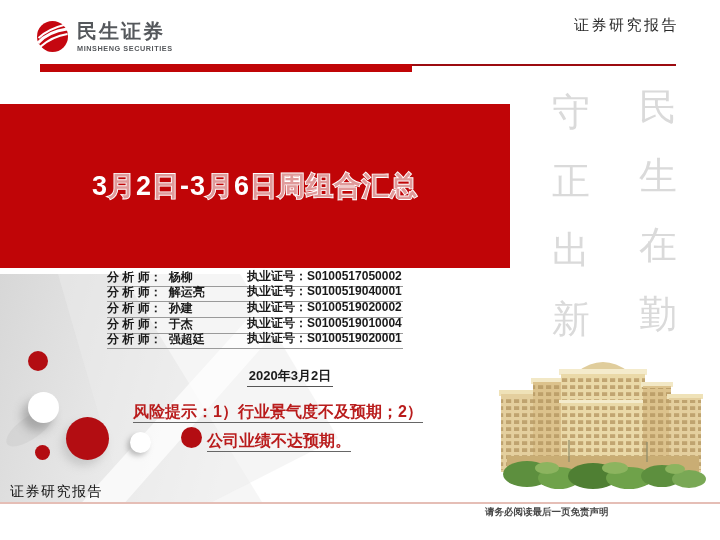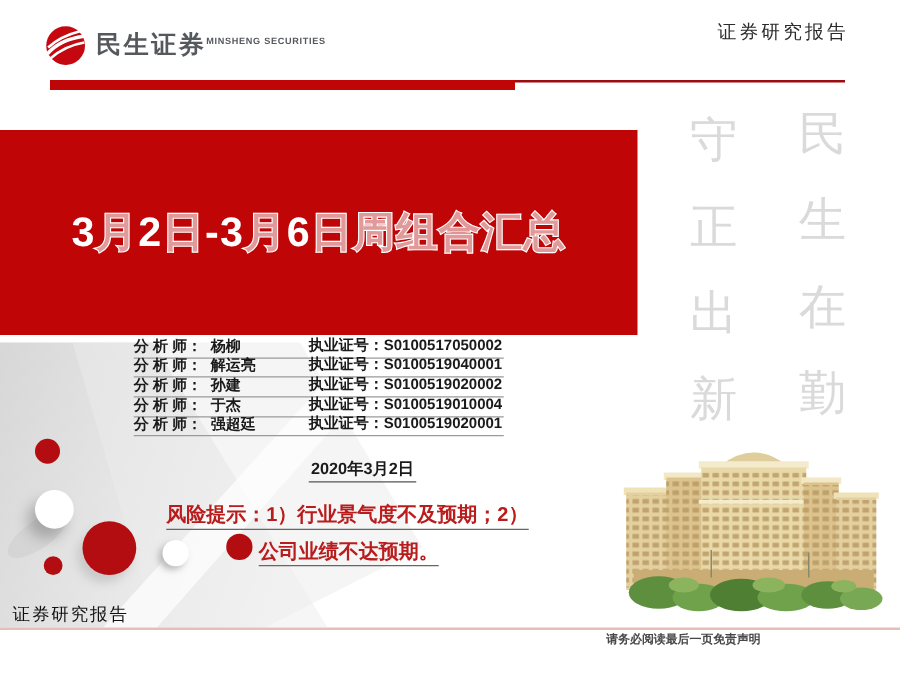--- a/index.html
+++ b/index.html
@@ -13,36 +13,36 @@
   .watermark-col{
     position:absolute;z-index:1;color:#dadada;
     font-family:"DejaVu Serif",serif;font-size:38px;line-height:38px;
   }
   .watermark-col span{display:block;margin-bottom:31px;}
   .wm-left{left:552px;top:93px;}
   .wm-right{left:639px;top:88px;}
   
   .logo-box{position:absolute;left:36px;top:20px;display:flex;align-items:center;z-index:2;}
   .logo-mark{width:33px;height:33px;display:block;}
-  .logo-text{margin-left:8px;display:flex;flex-direction:row;}
+  .logo-text{margin-left:8px;display:flex;flex-direction:column;}
   .logo-cn{font-size:20px;font-weight:bold;color:#55585c;letter-spacing:2px;line-height:21px;}
   .logo-en{font-size:7.3px;font-weight:bold;color:#55585c;letter-spacing:0.55px;margin-top:2px;}
   .report-type{
     position:absolute;right:41px;top:16px;z-index:2;
     font-size:15px;letter-spacing:2.5px;color:#2a2a2a;
   }
   .top-bar{position:absolute;left:40px;top:64px;width:372px;height:8px;z-index:2;}
   .top-line{position:absolute;left:412px;top:64px;width:264px;height:2px;background:#9c0b10;z-index:2;}
   
   .title-block{
     position:absolute;left:0;top:104px;width:510px;height:164px;z-index:2;
     display:flex;align-items:center;justify-content:center;
   }
   .cover-title{
-    font-size:33px;font-weight:bold;letter-spacing:1px;color:#ffffff;margin:0;
+    font-size:27px;font-weight:bold;letter-spacing:1px;color:#ffffff;margin:0;
     white-space:nowrap;
   }
   .cover-title span.num{color:#ffffff;}
   .cover-title span.cjk{
     color:#e09a9a;-webkit-text-stroke:1.8px #ffffff;paint-order:stroke fill;
   }
   
   .analysts{position:absolute;left:107px;top:271px;width:296px;z-index:2;}
   .an-row{
     position:relative;display:flex;align-items:flex-end;height:14.7px;

